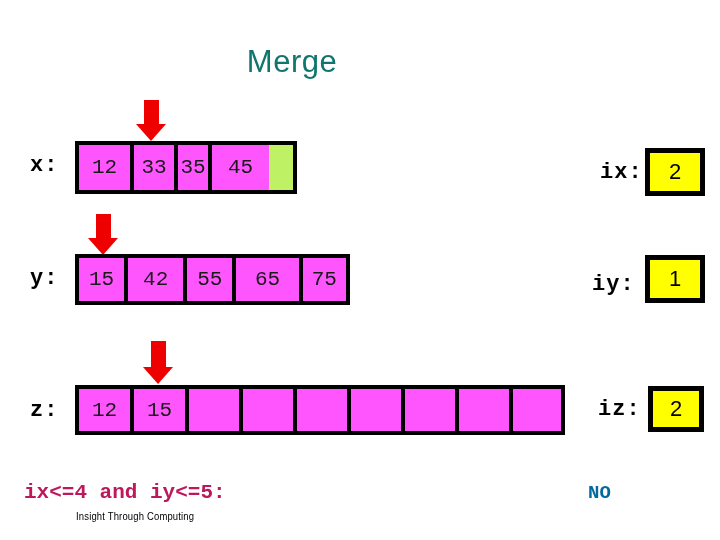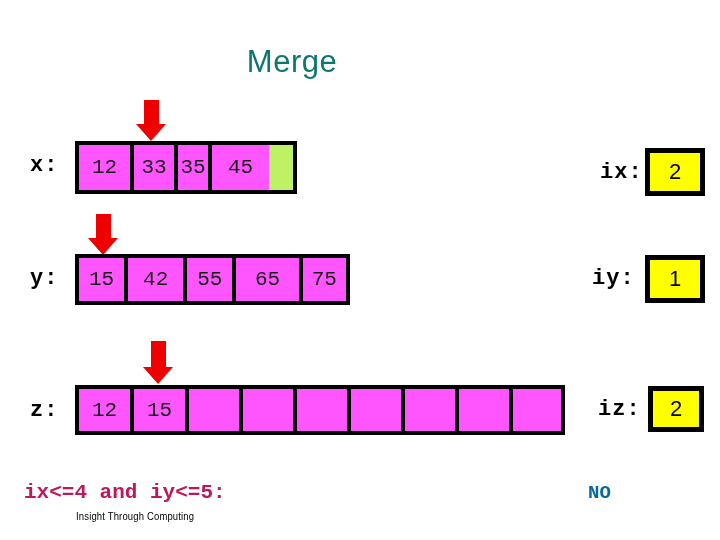--- a/index.html
+++ b/index.html
@@ -167,21 +167,21 @@
   <div class="row-label" style="left:30px; top:266px;">y:</div>
 
   <div class="array" style="left:75px; top:254px; width:275px; height:51px;">
     <div class="cell" style="width:55px;">15</div>
     <div class="cell" style="width:66px;">42</div>
     <div class="cell" style="width:55px;">55</div>
     <div class="cell" style="width:74px;text-align:center;">65</div>
     <div class="cell" style="width:49px;font-family:Liberation Mono, monospace;">75</div>
   </div>
 
-  <div class="row-label" style="left:592px; top:266px;">iy:</div>
+  <div class="row-label" style="left:592px; top:272px;">iy:</div>
   <div class="scalar-box" style="left:645px; top:255px; width:60px; height:48px;">1</div>
 
   <div class="arrow" style="left:143px; top:341px;">
     <div class="shaft" style="height:26px;"></div>
     <div class="head"></div>
   </div>
 
   <div class="row-label" style="left:30px; top:398px;">z:</div>
 
   <div class="array" style="left:75px; top:385px; width:490px; height:50px;">

